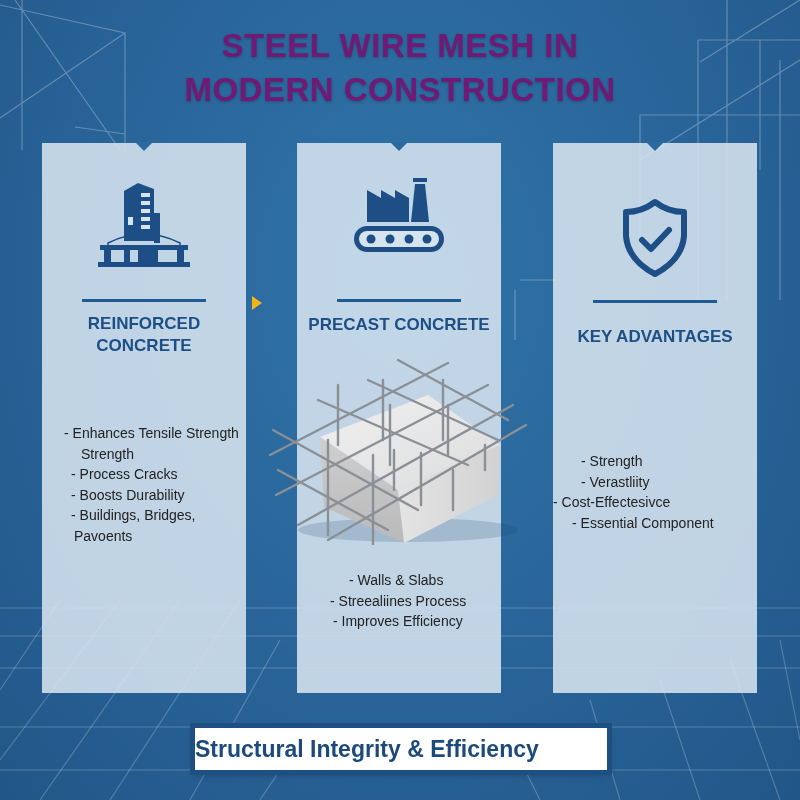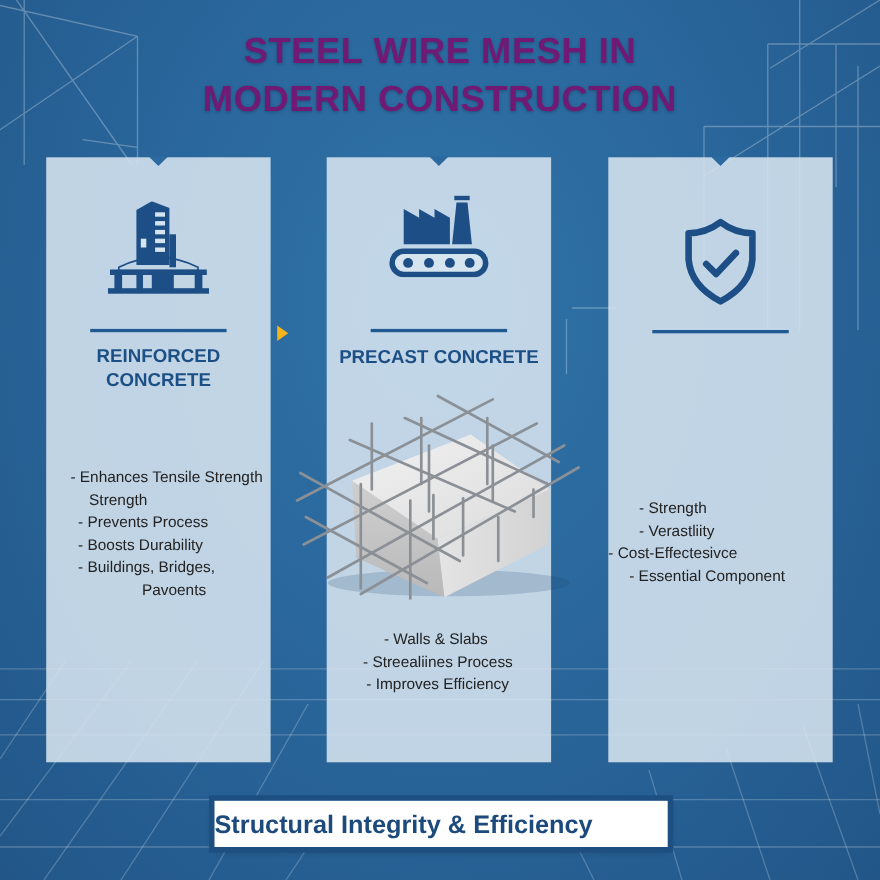--- a/index.html
+++ b/index.html
@@ -93,24 +93,24 @@
     </g>
   </svg>
   <div class="divider" style="top:156px"></div>
   <div class="heading" style="top:170px">
     <div>REINFORCED</div>
     <div>CONCRETE</div>
   </div>
   <div class="bullets" style="top:280px">
     <div style="padding-left:22px">- Enhances Tensile Strength</div>
     <div style="padding-left:39px">Strength</div>
-    <div style="padding-left:29px">- Prevents Process</div>
+    <div style="padding-left:29px">- Process Cracks</div>
     <div style="padding-left:29px">- Boosts Durability</div>
     <div style="padding-left:29px">- Buildings, Bridges,</div>
-    <div style="padding-left:87px">Pavoents</div>
+    <div style="padding-left:32px">Pavoents</div>
   </div>
 </div>
 
 <div class="arrow"></div>
 
 <div class="panel p2">
   <div class="notch"></div>
   <svg class="icon" style="top:33px" width="92" height="76" viewBox="0 0 92 76">
     <g fill="#1d4f86">
       <path d="M14 14 L28 22 L28 14 L42 22 L42 14 L56 22 L56 46 L14 46 Z"></path>
@@ -178,20 +178,21 @@
   </g>
 </svg>
 
 <div class="panel p3">
   <div class="notch"></div>
   <svg class="icon" style="top:55px" width="70" height="80" viewBox="0 0 70 80">
     <path d="M35 4 Q48 14 64 14 L64 38 Q62 62 35 76 Q8 62 6 38 L6 14 Q22 14 35 4 Z" fill="none" stroke="#1d4f86" stroke-width="6" stroke-linejoin="round"></path>
     <path d="M22 42 L31 51 L49 32" fill="none" stroke="#1d4f86" stroke-width="6" stroke-linecap="round" stroke-linejoin="round"></path>
   </svg>
   <div class="divider" style="top:157px"></div>
+  <div class="heading" style="top:183px">KEY ADVANTAGES</div>
   <div class="bullets" style="top:308px">
     <div style="padding-left:28px">- Strength</div>
     <div style="padding-left:28px">- Verastliity</div>
     <div style="">- Cost-Effectesivce</div>
     <div style="padding-left:19px">- Essential Component</div>
   </div>
 </div>
 
 <div class="banner">Structural Integrity &amp; Efficiency</div>
 

